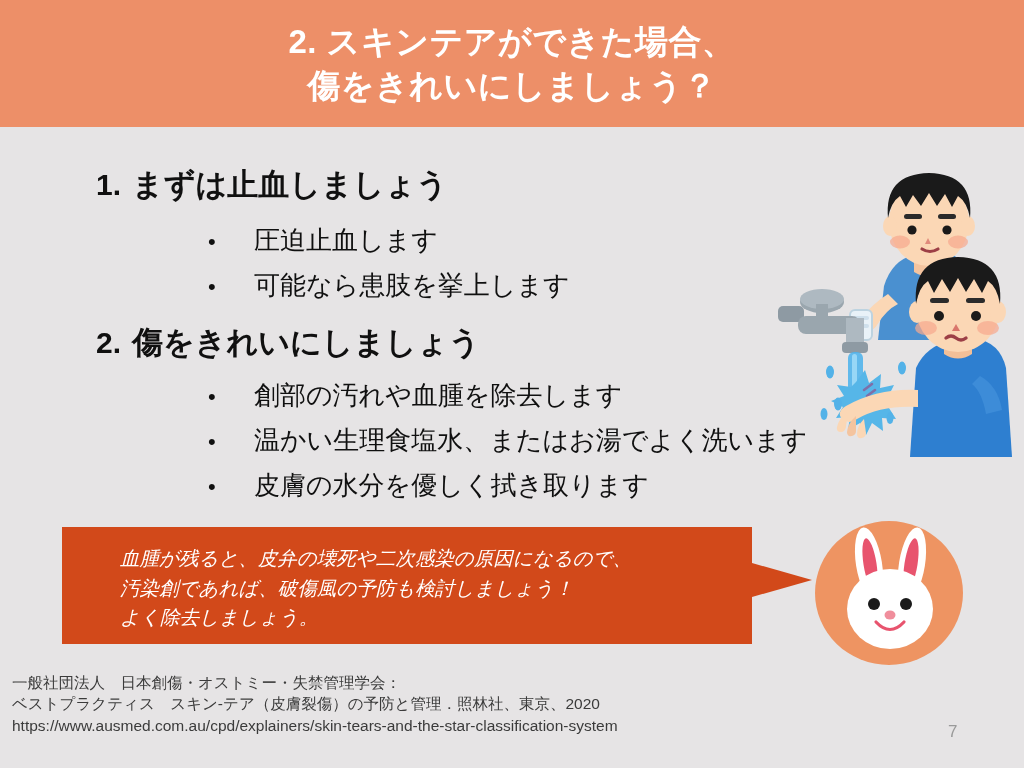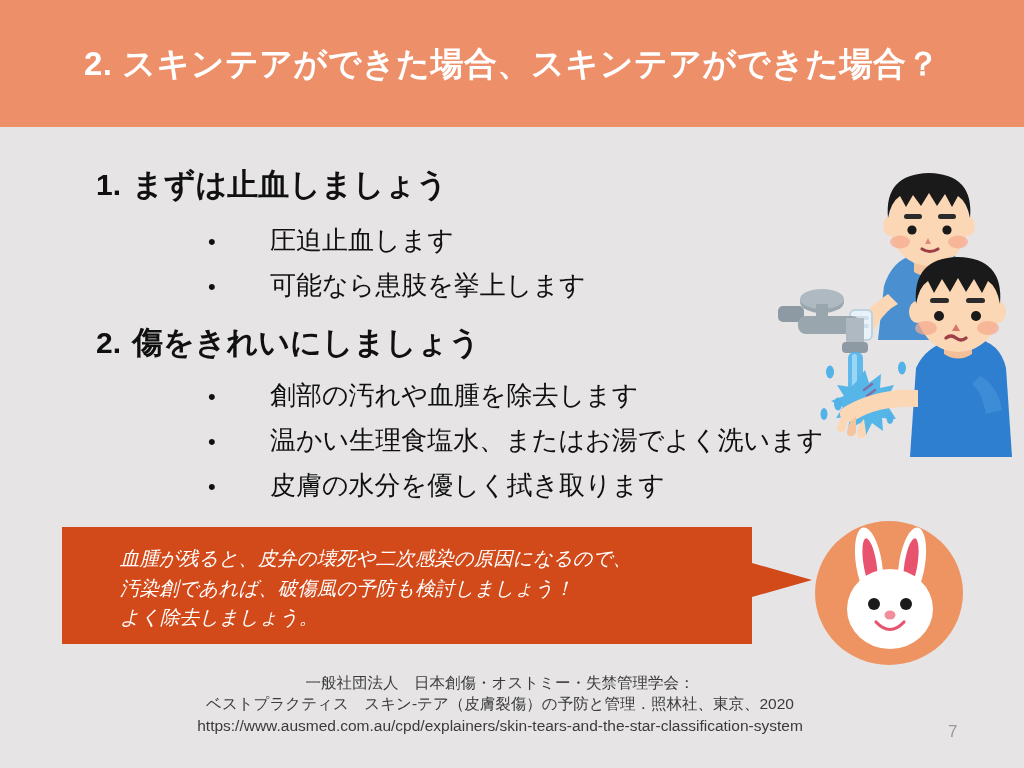--- a/index.html
+++ b/index.html
@@ -12,21 +12,21 @@
     position:relative;
     width:1024px; height:768px;
     background:#e6e4e5;
   }
 
   
   #header {
     position:absolute; left:0; top:0;
     width:1024px; height:127px;
     background:#ed8f68;
-    display:flex; flex-direction:row;
+    display:flex; flex-direction:column;
     align-items:center; justify-content:center;
   }
   .header-line {
     color:#ffffff;
     font-size:33px;
     font-weight:bold;
     line-height:1.32;
     letter-spacing:.5px;
     white-space:nowrap;
   }
@@ -54,21 +54,21 @@
     font-size:26px;
     line-height:1;
     white-space:nowrap;
   }
   .bullet-row .dot {
     width:30px;
     font-size:22px;
     line-height:1;
     flex:0 0 30px;
   }
-  .bullet-row .btext { margin-left:32px; }
+  .bullet-row .btext { margin-left:16px; }
 
   
   #callout {
     position:absolute;
     left:62px; top:527px;
     width:690px; height:117px;
     background:#d2491a;
   }
   #callout-tail {
     position:absolute;
@@ -86,22 +86,23 @@
     line-height:1.52;
     white-space:nowrap;
     font-style:italic;
   }
 
   
   #footer {
     position:absolute;
     left:0; top:672px;
     width:1000px;
-    text-align:center;
+    text-align:left;
     color:#3b3b3b;
+    padding-left:12px;
   }
   #footer div { font-size:15.5px; line-height:1.38; white-space:nowrap; }
   #page-no {
     position:absolute;
     left:948px; top:722px;
     color:#9a9a9a;
     font-size:17px;
   }
 
   
@@ -118,21 +119,21 @@
 
   svg { display:block; overflow:visible; }
 </style>
 </head>
 <body>
 
 <div id="slide">
 
   <div id="header">
     <div class="header-line">2. スキンテアができた場合、</div>
-    <div class="header-line">スキンテアができた場合？</div>
+    <div class="header-line">傷をきれいにしましょう？</div>
   </div>
 
   <div id="body-area">
 
     <div class="num-item" style="left:96px; top:42px;">
       <span class="num">1.</span>
       <span class="ntext">まずは止血しましょう</span>
     </div>
 
     <div class="bullet-row" style="left:208px; top:100px;">

